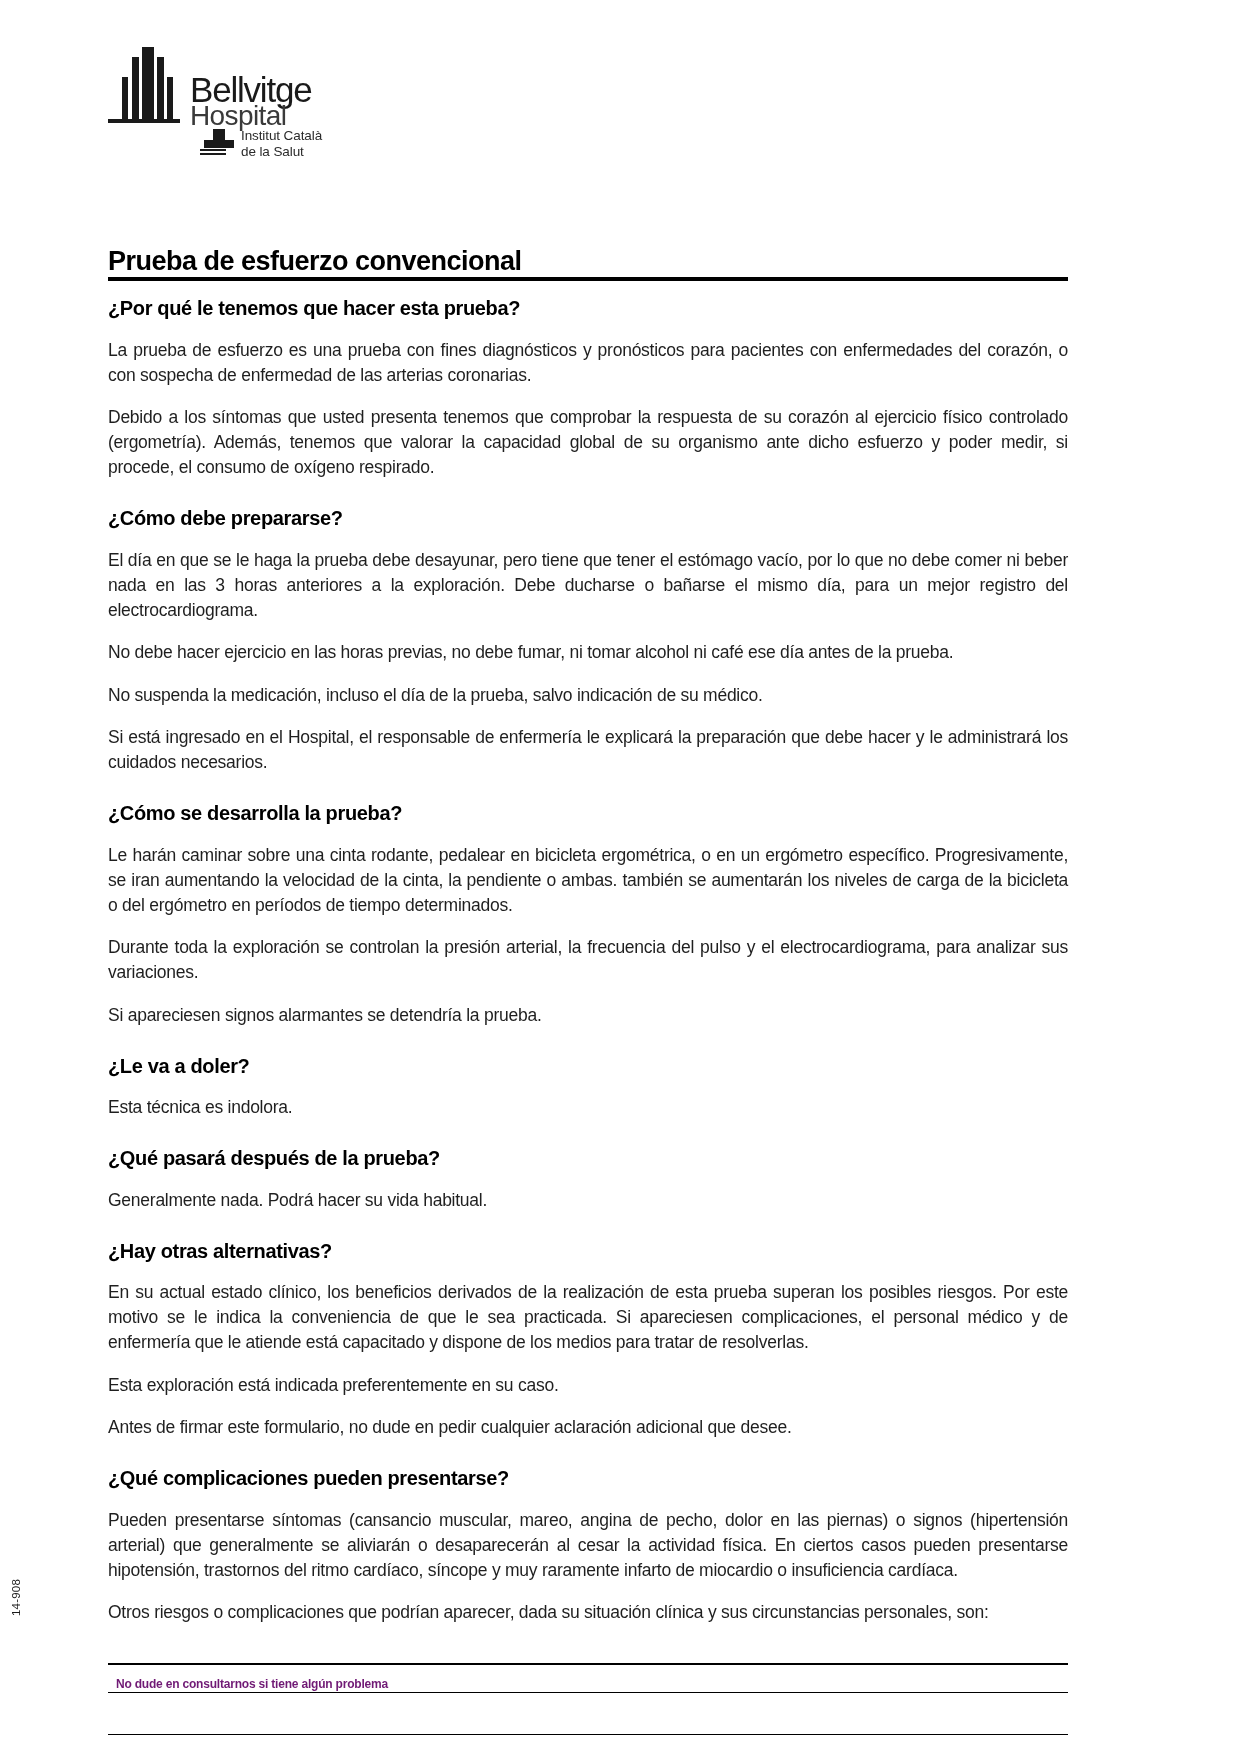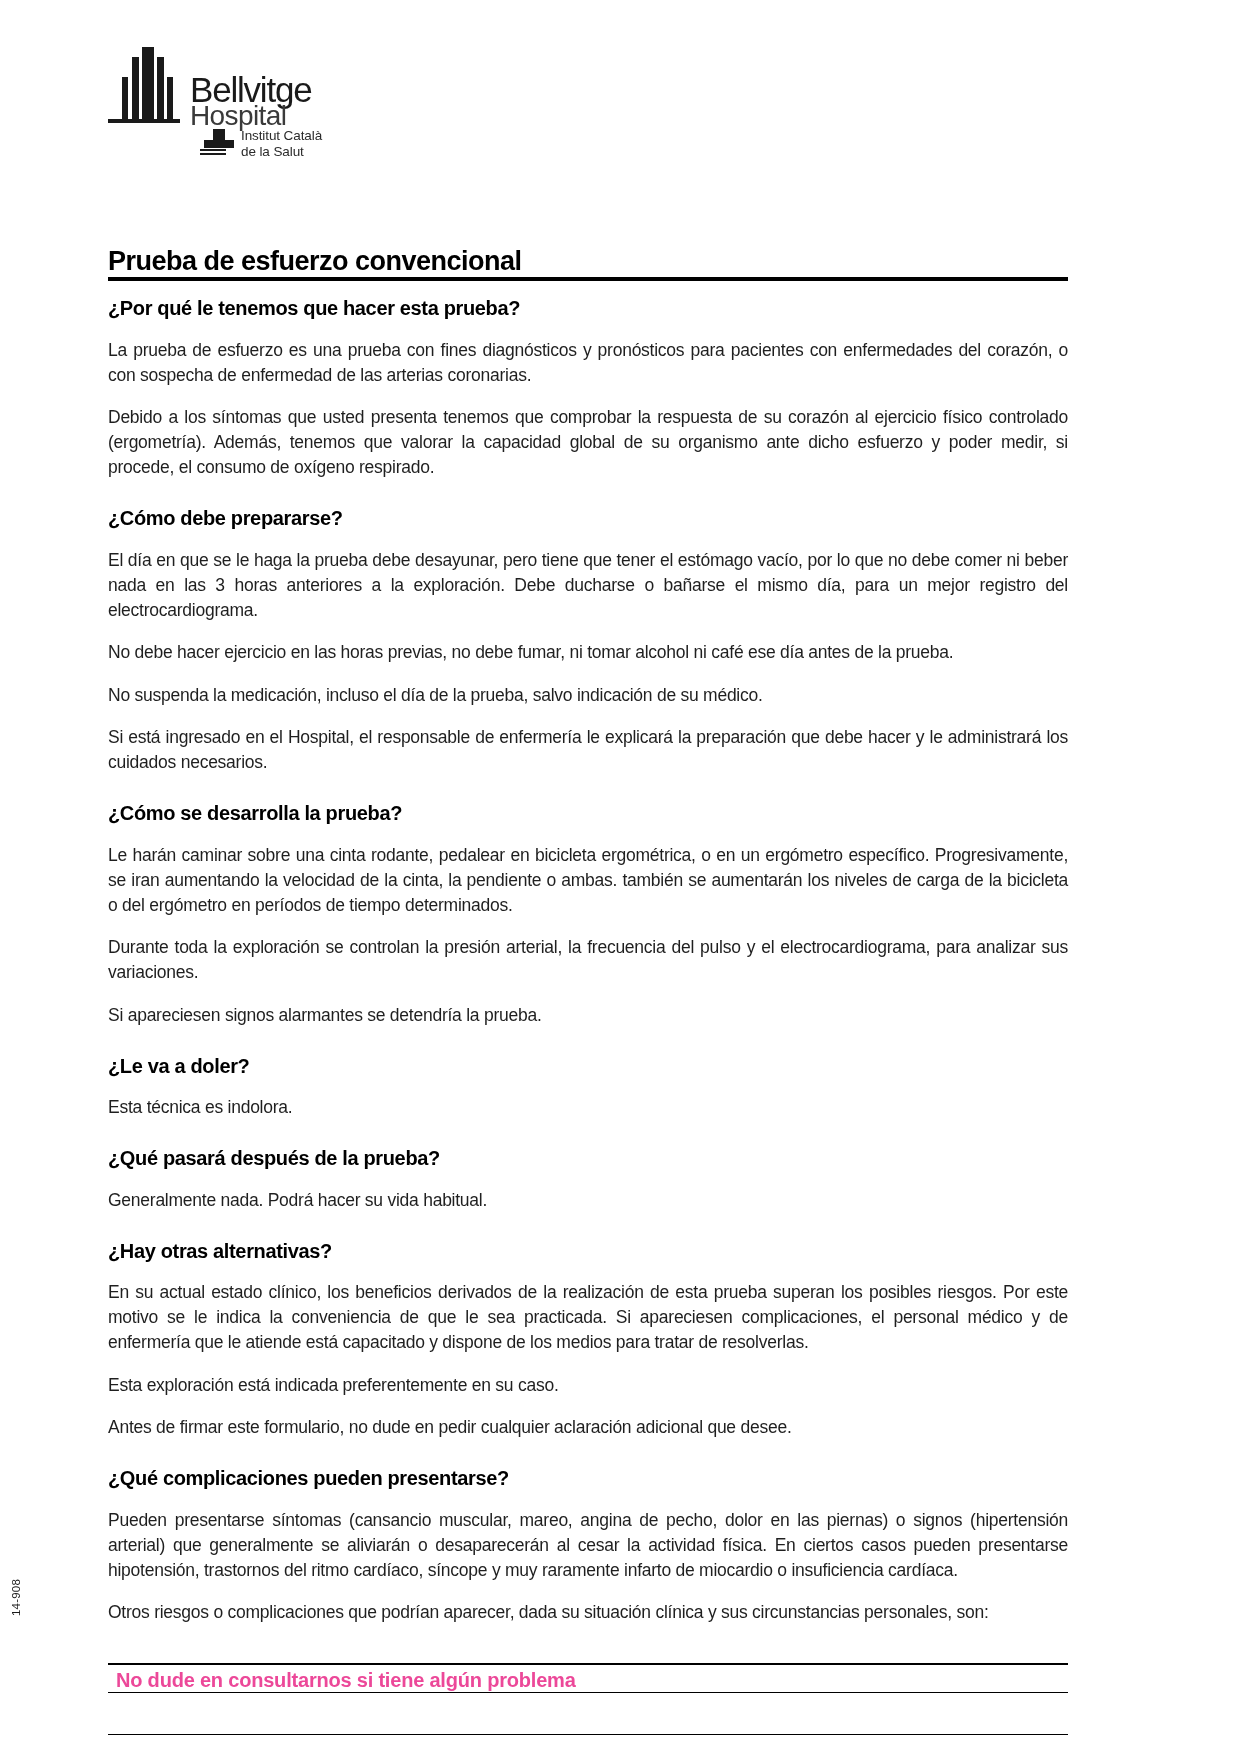--- a/index.html
+++ b/index.html
@@ -166,25 +166,25 @@
     left: 108px;
     top: 1663px;
     width: 960px;
   }
   .footer-rule {
     height: 2.4px;
     background: #000;
     width: 100%;
   }
   .footer-text {
-    font-size: 20px;
+    font-size: 12px;
     font-weight: bold;
-    color: #ec4899;
+    color: #701a75;
     letter-spacing: -0.2px;
-    padding-top: 4px;
+    padding-top: 12px;
     padding-left: 8px;
   }
   .side-code {
     position: absolute;
     left: 10px;
     top: 1616px;
     font-size: 11.5px;
     color: #1a1a1a;
     transform: rotate(-90deg);
     transform-origin: left top;

